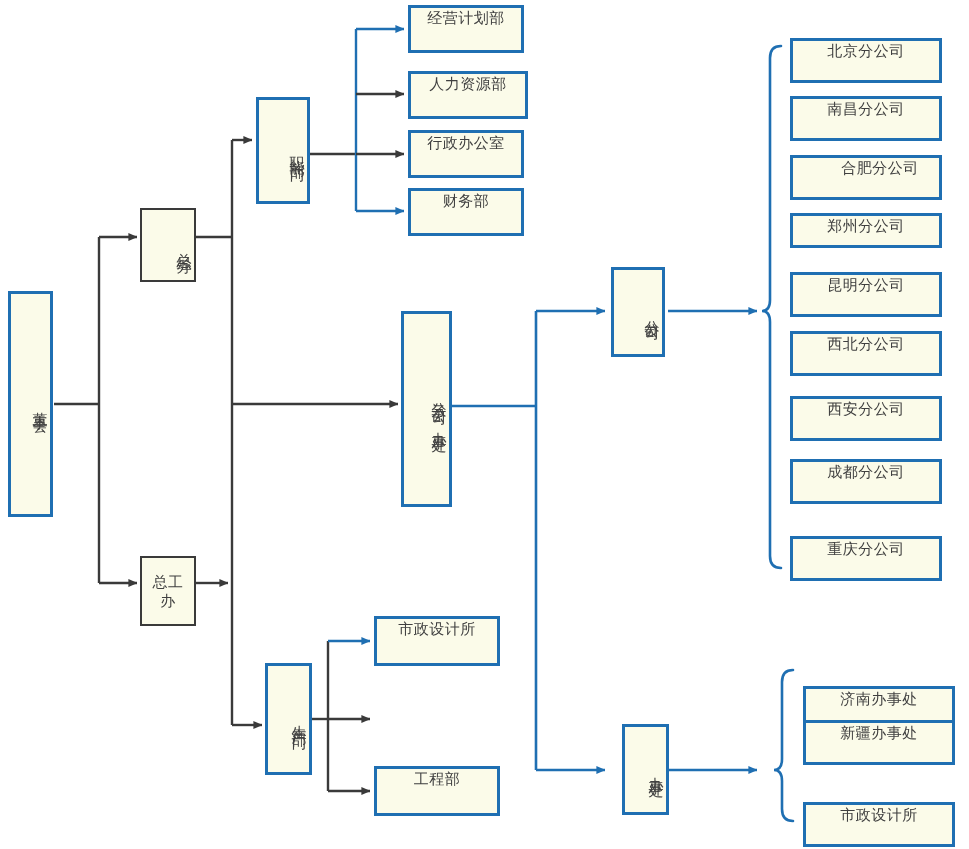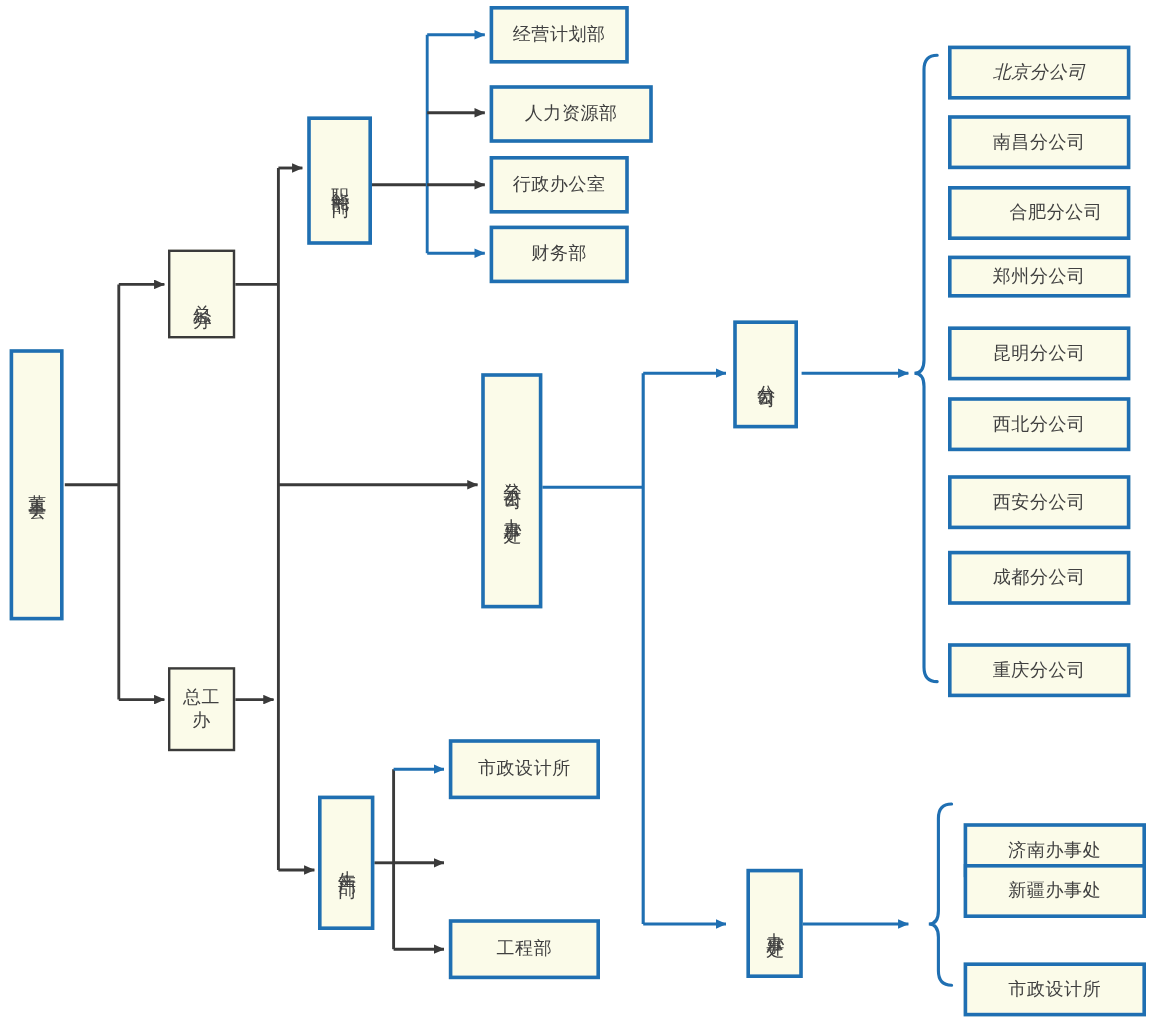--- a/index.html
+++ b/index.html
@@ -23,21 +23,20 @@
     top: 0;
     width: 969px;
     height: 849px;
     pointer-events: none;
   }
   .node {
     position: absolute;
     box-sizing: border-box;
     background: #FBFBE9;
     display: flex;
-    align-items: center;
     justify-content: center;
     text-align: center;
     color: #404040;
     font-size: 15px;
     line-height: 1.28;
     letter-spacing: 0.5px;
     z-index: 3;
   }
   .node.blue   { border: 3px solid #1F6FB2; }
   .node.dark   { border: 2px solid #3A3A3A; }
@@ -151,38 +150,38 @@
     <span>分公司</span>
   </div>
 
   <div class="node blue vert" style="left:622px; top:724px; width:47px; height:91px;">
     <span>办事处</span>
   </div>
 
   <div class="node blue" style="left:408px; top:5px; width:116px; height:48px;">
     <span>经营计划部</span>
   </div>
-  <div class="node blue" style="left:408px; top:71px; width:136px; height:48px;">
+  <div class="node blue" style="left:408px; top:71px; width:120px; height:48px;">
     <span>人力资源部</span>
   </div>
   <div class="node blue" style="left:408px; top:130px; width:116px; height:48px;">
     <span>行政办公室</span>
   </div>
   <div class="node blue" style="left:408px; top:188px; width:116px; height:48px;">
     <span>财务部</span>
   </div>
 
   <div class="node blue" style="left:374px; top:616px; width:126px; height:50px;">
     <span>市政设计所</span>
   </div>
   <div class="node blue" style="left:374px; top:766px; width:126px; height:50px;">
     <span>工程部</span>
   </div>
 
-  <div class="node blue" style="left:790px; top:38px; width:152px; height:45px;font-style:italic;">
+  <div class="node blue" style="left:790px; top:38px; width:152px; height:45px;">
     <span>北京分公司</span>
   </div>
   <div class="node blue" style="left:790px; top:96px; width:152px; height:45px;">
     <span>南昌分公司</span>
   </div>
   <div class="node blue" style="left:790px; top:155px; width:152px; height:45px;padding-left:28px;">
     <span>合肥分公司</span>
   </div>
   <div class="node blue" style="left:790px; top:213px; width:152px; height:35px;">
     <span>郑州分公司</span>

